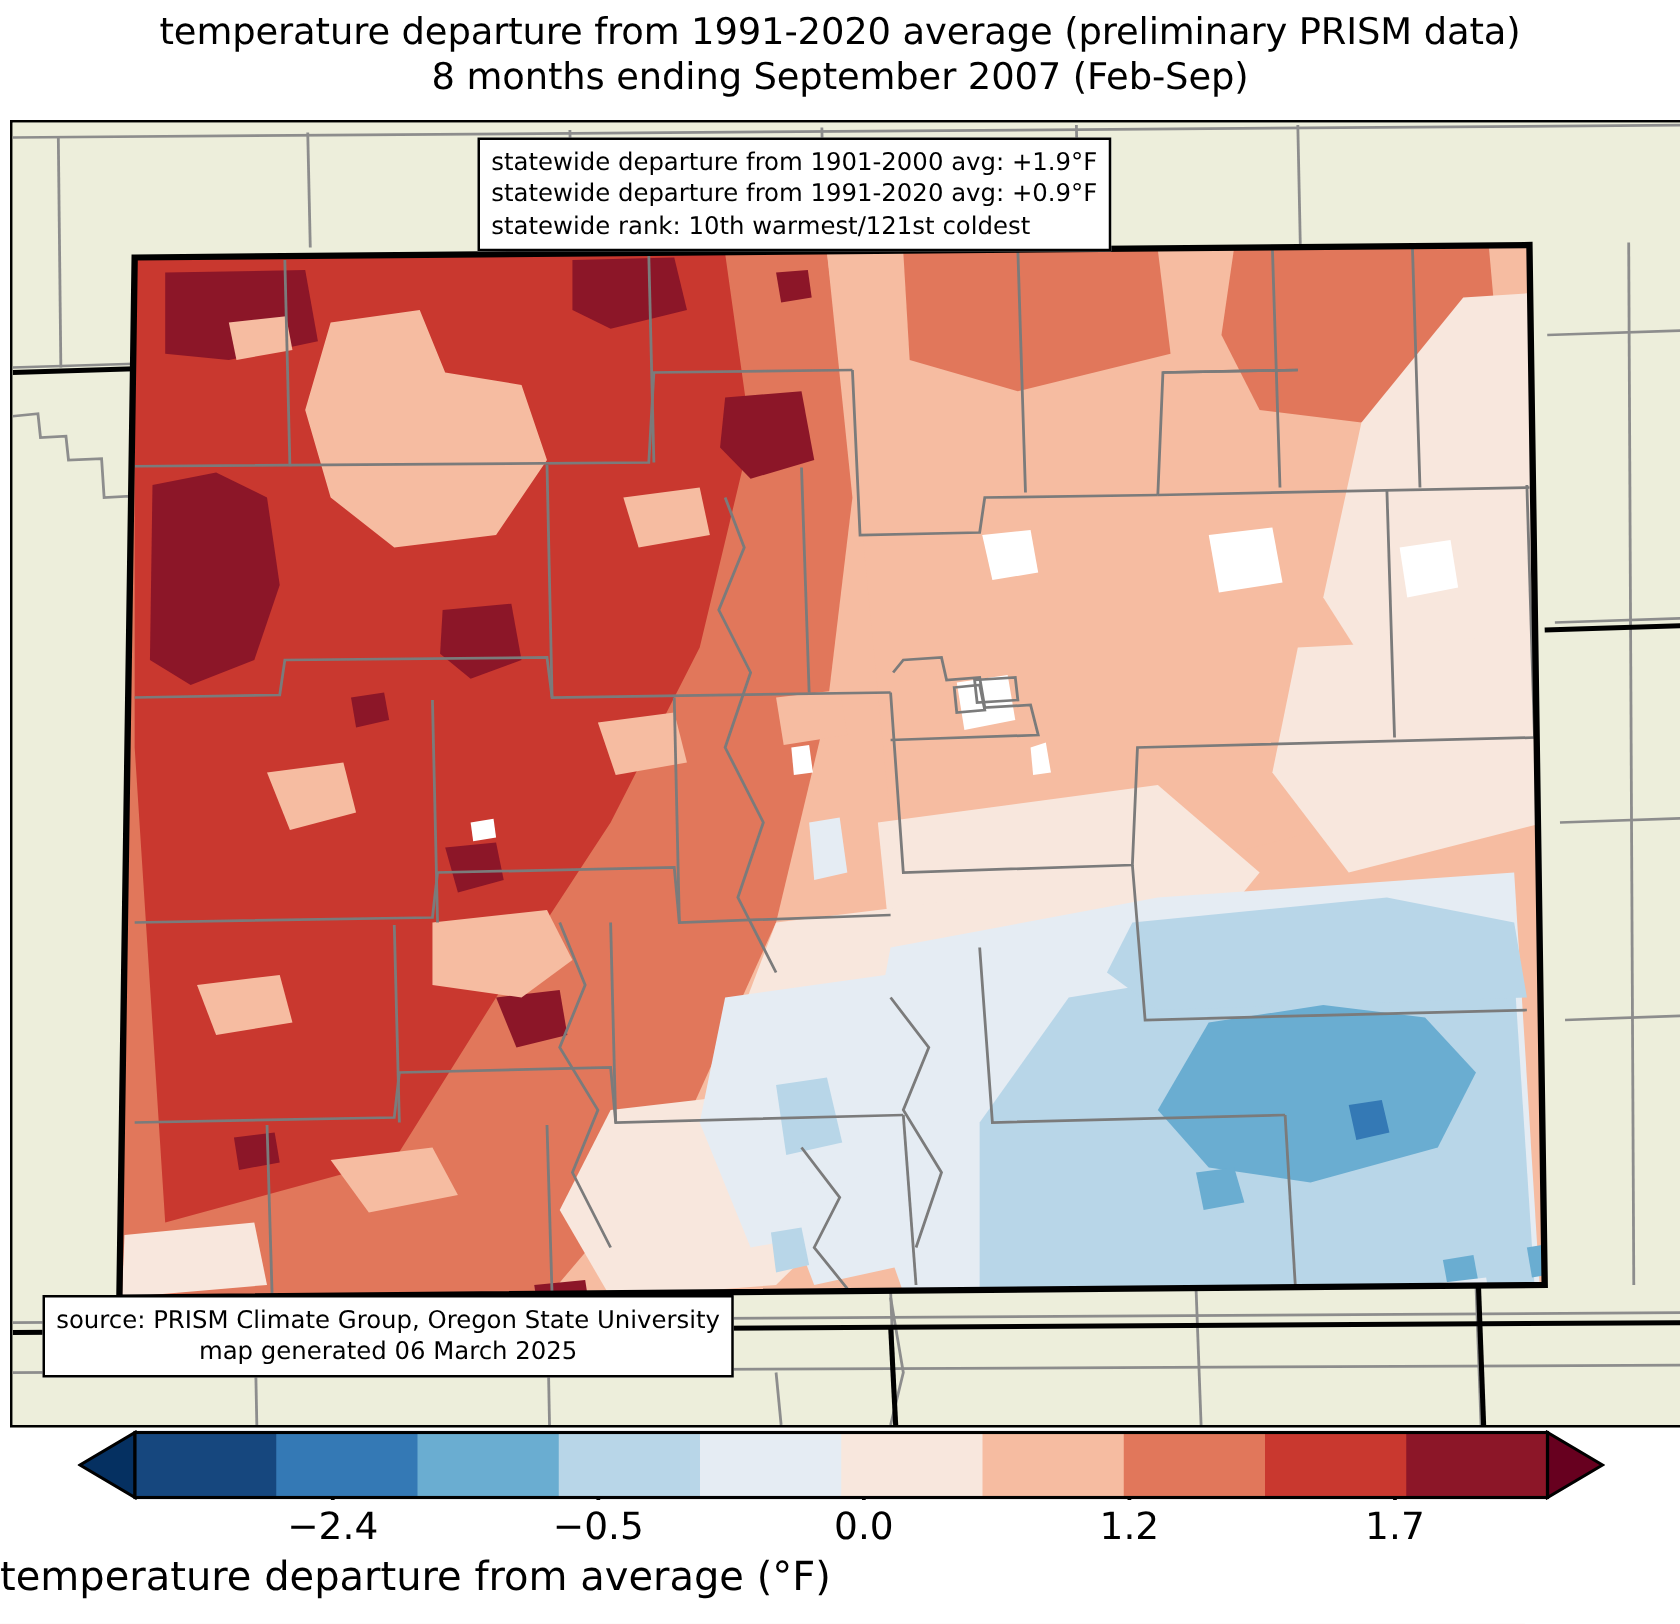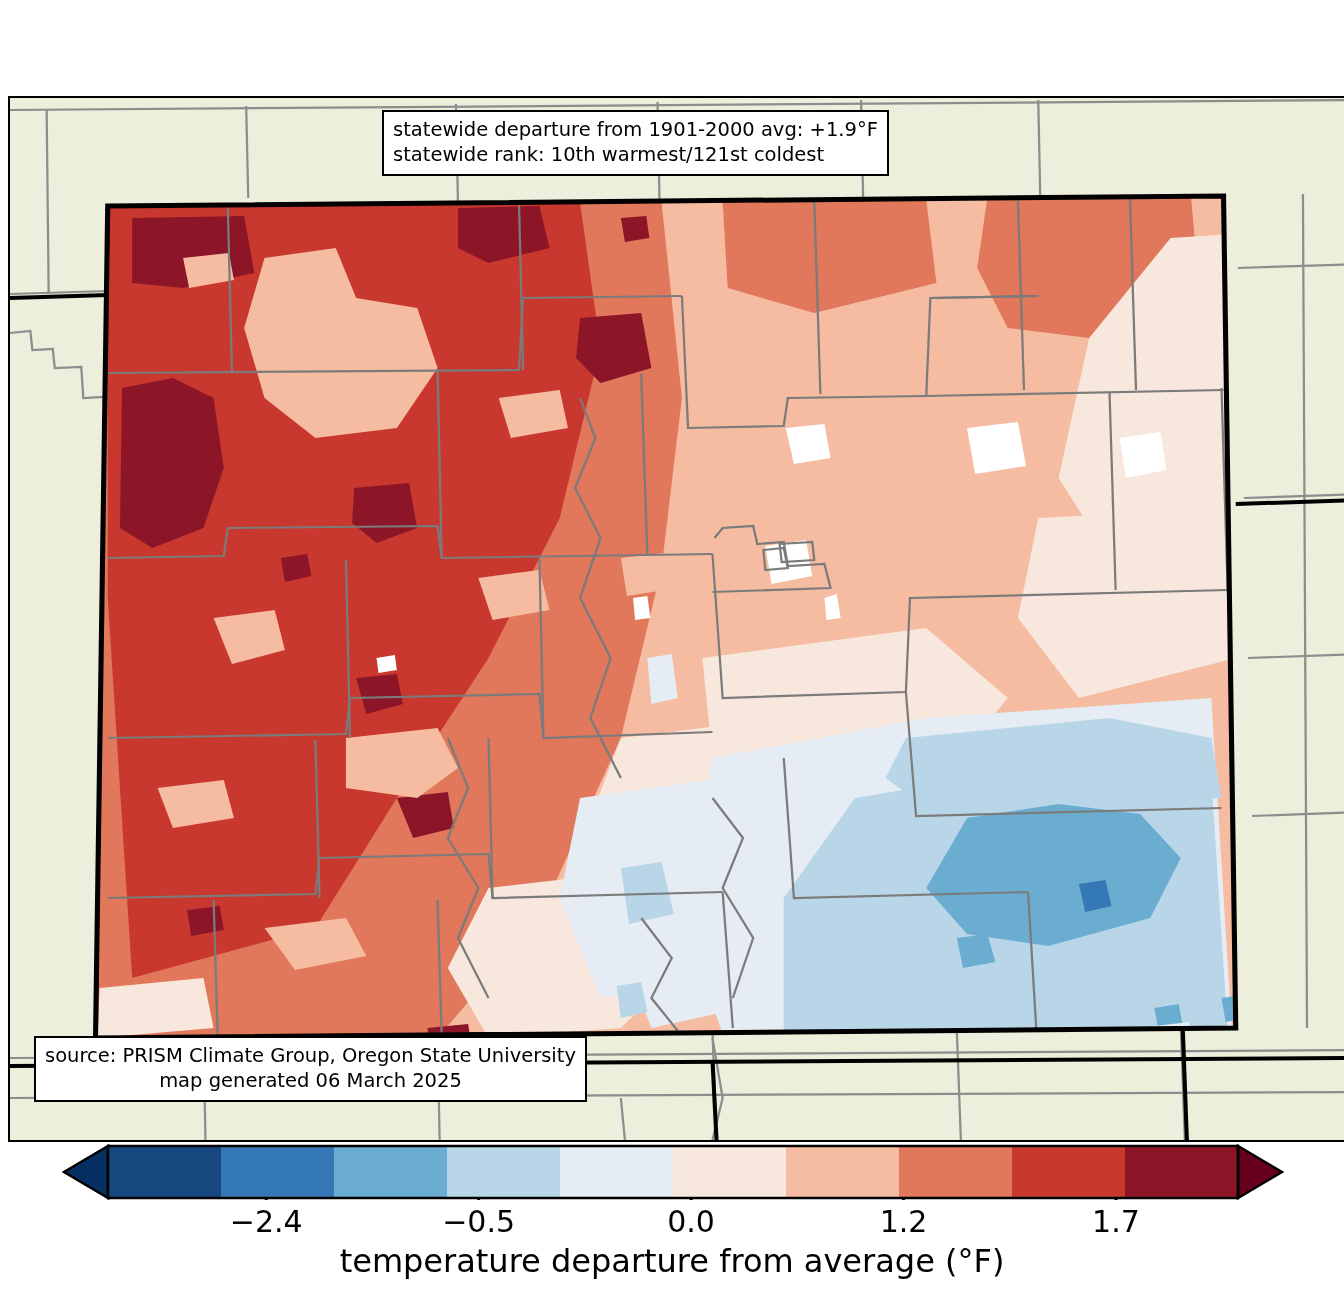--- a/index.html
+++ b/index.html
@@ -35,29 +35,33 @@
   
   #colorbar-area{position:absolute;left:0;top:1142px;width:1344px;height:117px;}
   #cbar-wrap{position:absolute;left:62px;top:2px;width:1222px;height:56px;}
   #cbar-svg{display:block;width:1222px;height:56px;}
   #cbar-ticklabels{position:absolute;left:0;top:62px;width:1344px;height:40px;}
   .cbar-tick-label{
     position:absolute;top:0;font-size:30px;transform:translateX(-50%);
     white-space:nowrap;
   }
   #cbar-axis-label{
-    position:absolute;left:0;top:100px;width:1344px;text-align:center;
+    position:absolute;left:0;top:100px;width:1344px;
     font-size:32px;white-space:nowrap;
   }
 </style>
 </head>
 <body>
 
 <div id="root">
 
+  <div id="title-block">
+    <div class="title-line">temperature departure from 1991-2020 average (preliminary PRISM data)</div>
+    <div class="title-line">8 months ending September 2007 (Feb-Sep)</div>
+  </div>
 
   <div id="map-frame">
 
     <svg id="map-svg" viewBox="0 0 1328 1042" preserveAspectRatio="none">
       <defs>
         <clipPath id="coClip">
           <polygon points="96,108 1192,98 1204,930 84,940"></polygon>
         </clipPath>
         <clipPath id="frameClip">
           <rect x="0" y="0" width="1328" height="1042"></rect>
@@ -214,20 +218,21 @@
         <path d="M430,640 L450,690 L430,740 L460,790 L440,840 L470,900"></path>
         <path d="M690,700 L720,740 L700,790 L730,840 L710,900"></path>
         <path d="M620,820 L650,860 L630,900 L660,938"></path>
       </g>
 
       <polygon points="96,108 1192,98 1204,930 84,940" fill="none" stroke="#000" stroke-width="5"></polygon>
     </svg>
 
     <div id="stats-box" class="map-textbox">
       <div>statewide departure from 1901-2000 avg: +1.9°F</div>
+      <div>statewide departure from 1991-2020 avg: +0.9°F</div>
       <div>statewide rank: 10th warmest/121st coldest</div>
     </div>
 
     <div id="source-box" class="map-textbox">
       <div>source: PRISM Climate Group, Oregon State University</div>
       <div>map generated 06 March 2025</div>
     </div>
   </div>
 
   <div id="colorbar-area">

